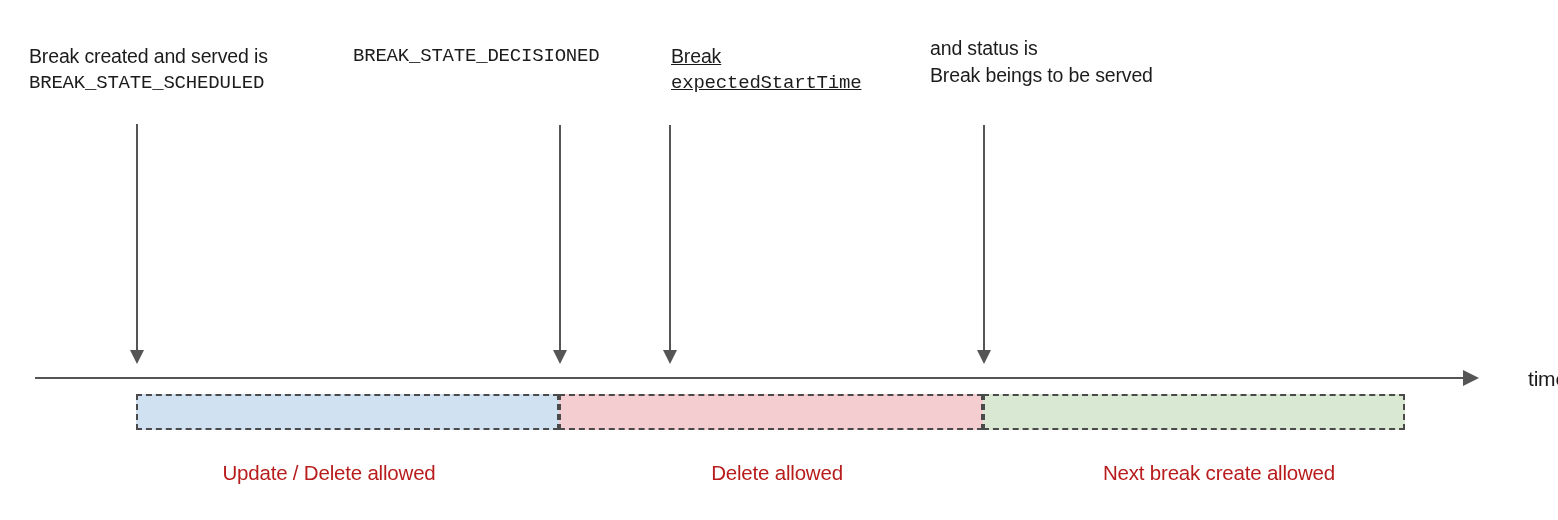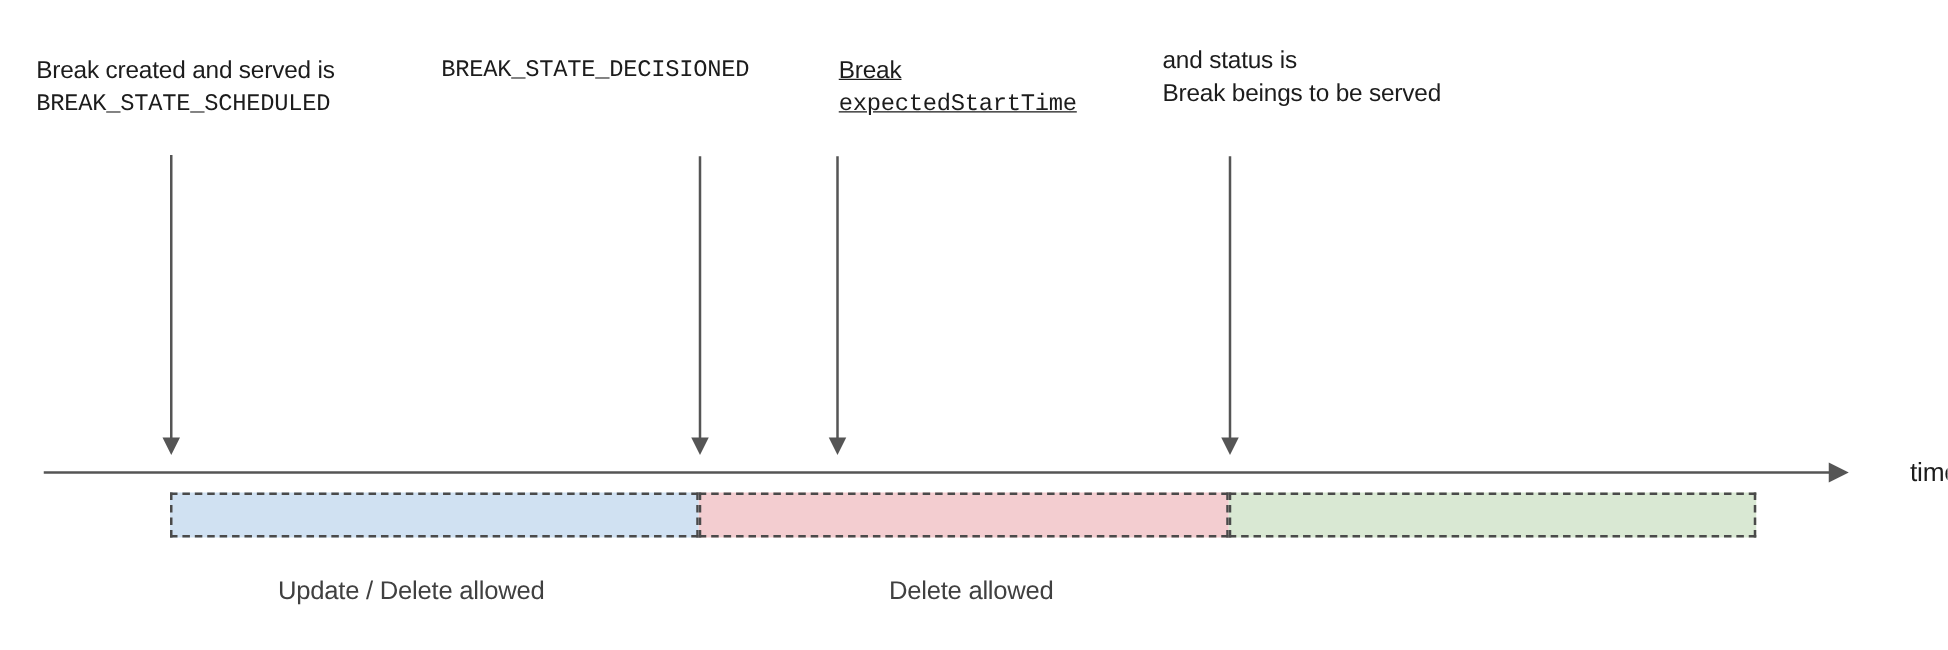--- a/index.html
+++ b/index.html
@@ -97,21 +97,21 @@
     box-sizing: border-box;
     border: 2px dashed #4a4a4a;
   }
 
   
   .caption {
     position: absolute;
     font-family: "Liberation Sans", sans-serif;
     font-size: 20.5px;
     letter-spacing: -0.2px;
-    color: #404040;
+    color: #b91c1c;
     white-space: nowrap;
     transform: translateX(-50%);
   }
 </style>
 </head>
 <body>
 
 <div class="diagram">
 
   <div class="annotation" style="left:29px; top:43px;">
@@ -156,14 +156,15 @@
   <div class="axis-line" style="left:35px; top:377px; width:1430px;"></div>
   <div class="axis-head" style="left:1463px; top:370px;"></div>
   <div class="axis-label" style="left:1483px; top:367px;">time</div>
 
   <div class="segment" style="left:136px; width:423px; background:#d0e1f2;"></div>
   <div class="segment" style="left:559px; width:424px; background:#f3cdd0;"></div>
   <div class="segment" style="left:983px; width:422px; background:#d9e8d3;"></div>
 
   <div class="caption" style="left:329px; top:461px;">Update / Delete allowed</div>
   <div class="caption" style="left:777px; top:461px;">Delete allowed</div>
+  <div class="caption" style="left:1219px; top:461px;">Next break create allowed</div>
 
 </div>
 
 </body></html>

